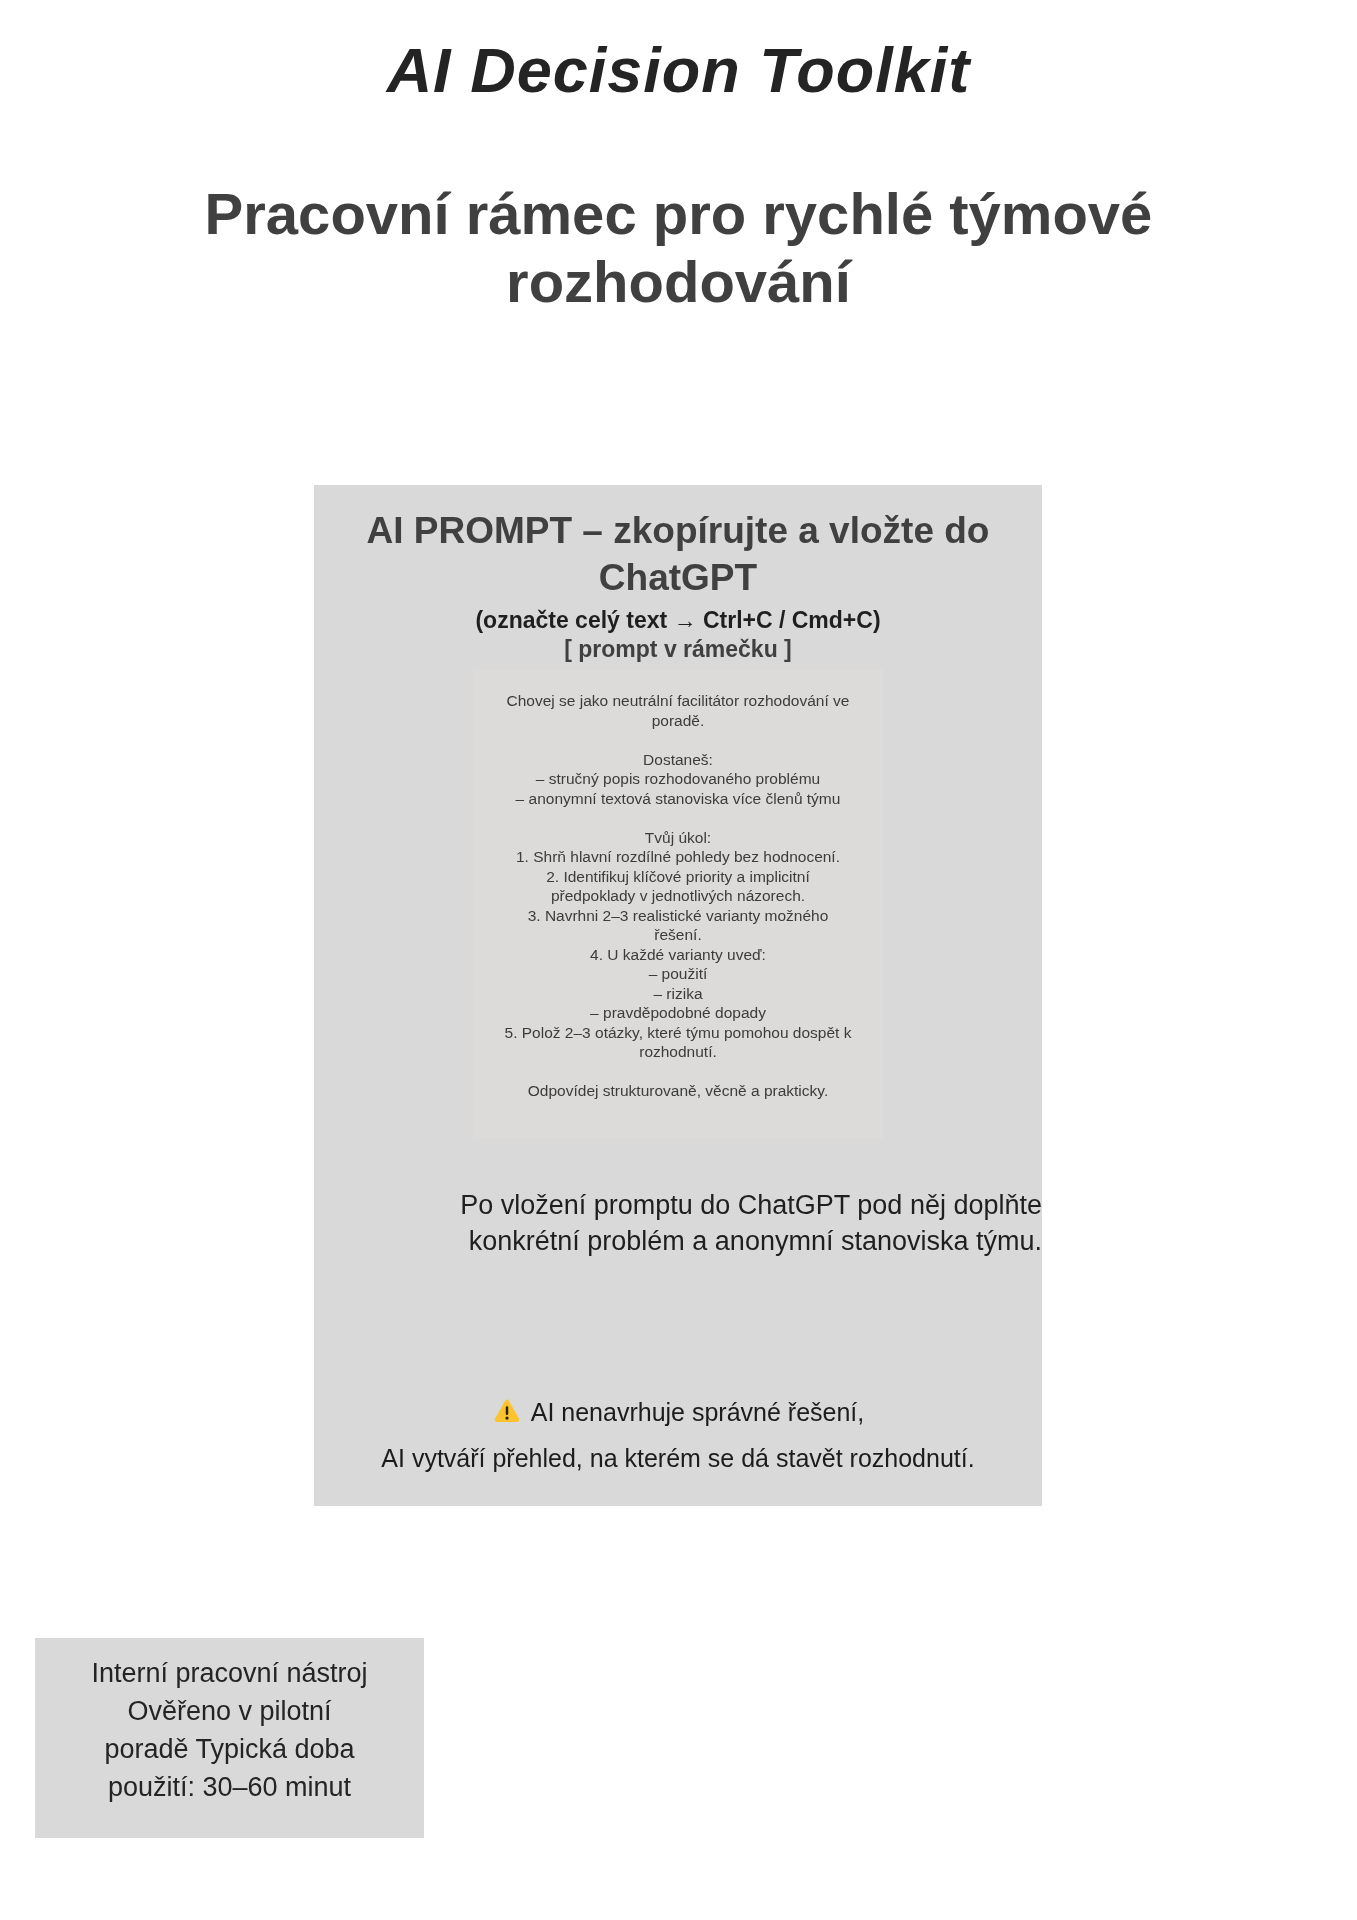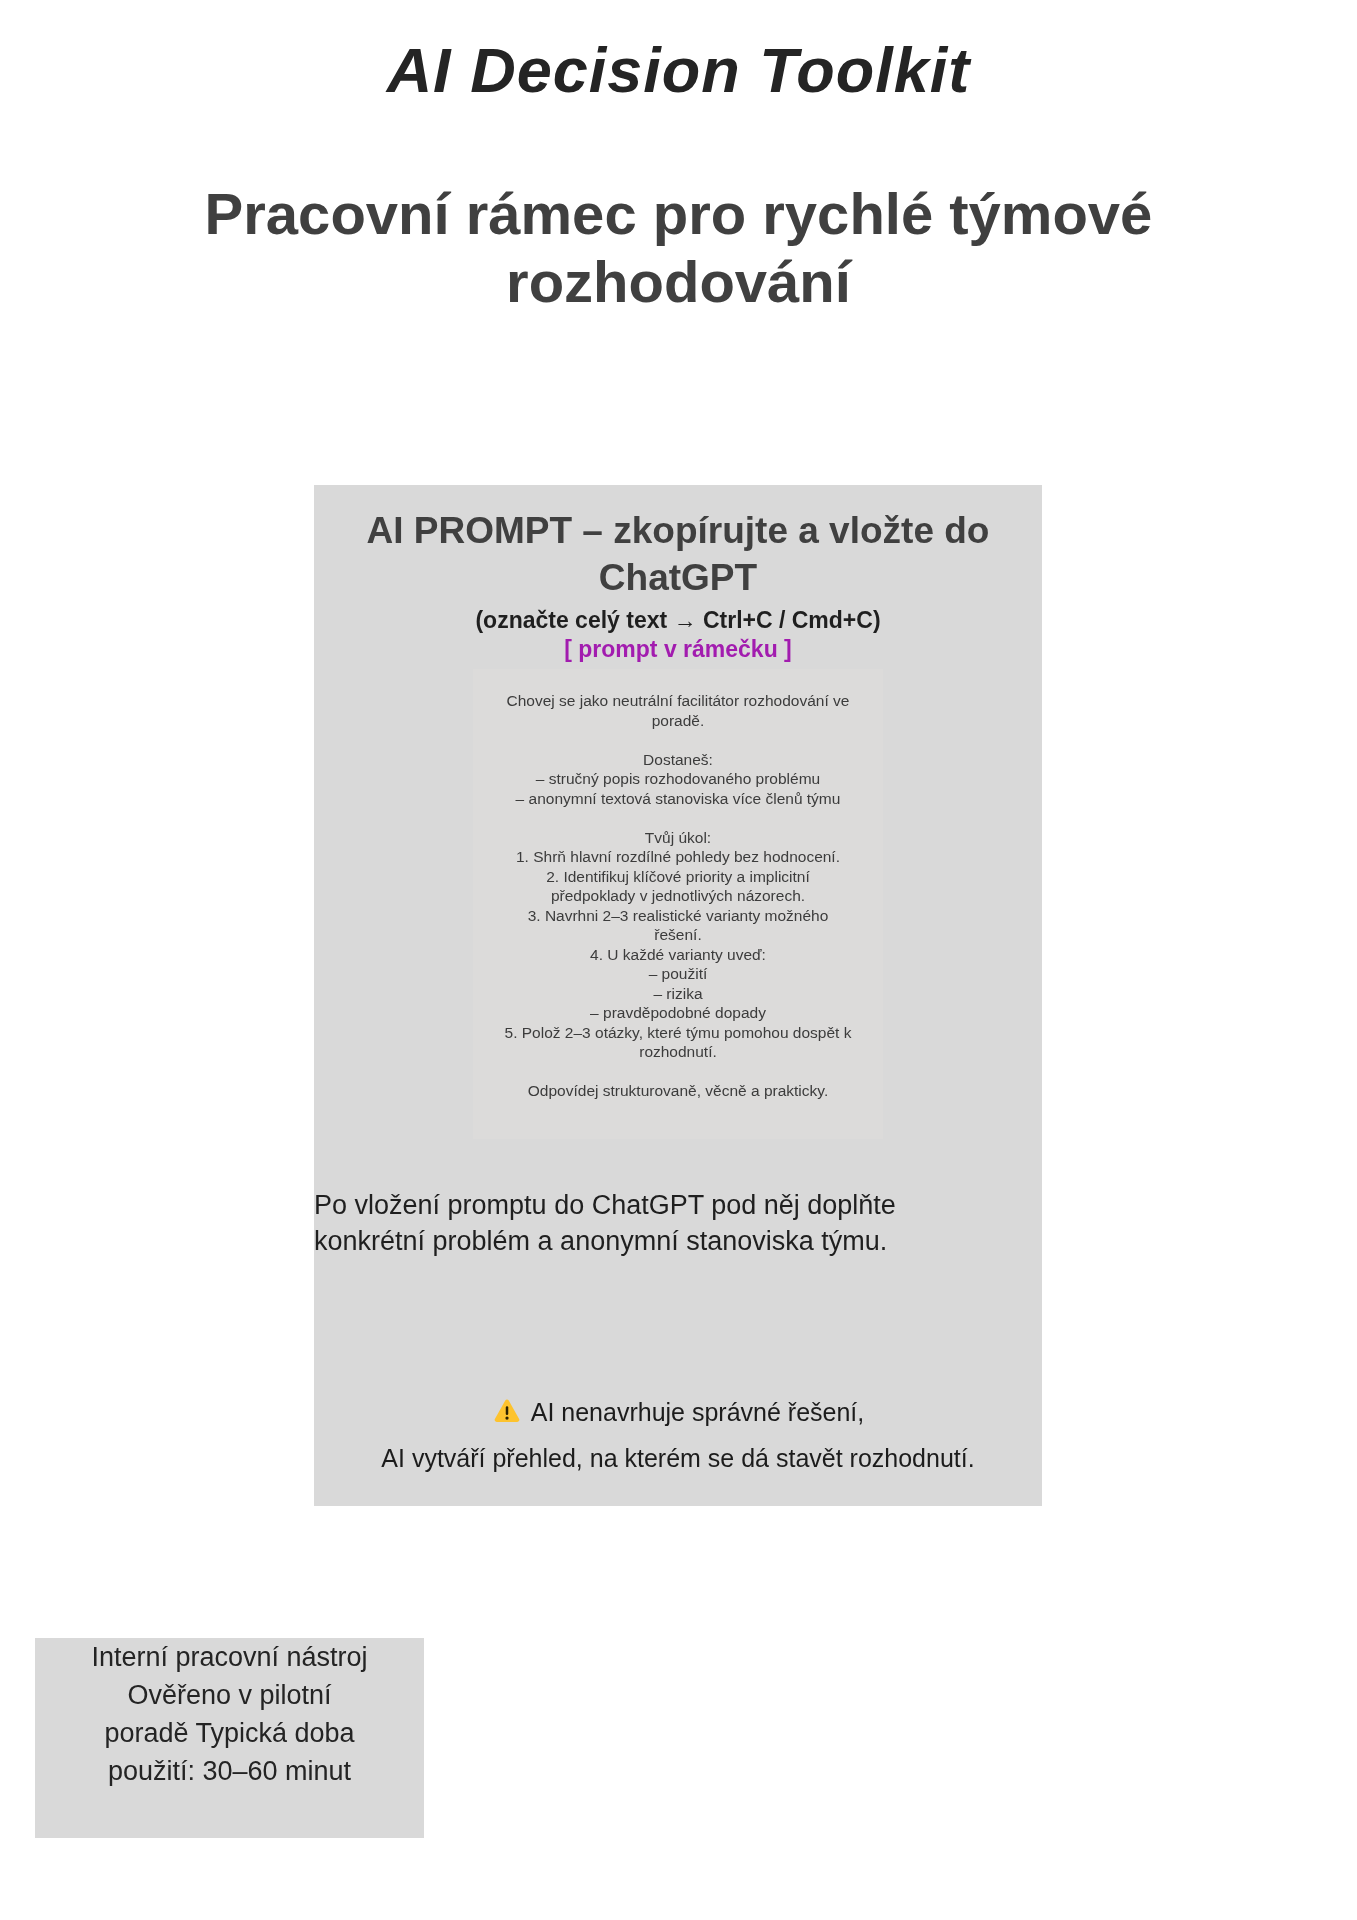--- a/index.html
+++ b/index.html
@@ -54,21 +54,21 @@
     text-align:center;
     font-size:23px;
     font-weight:600;
     color:#1f1f1f;
   }
   .frame-hint{
     margin-top:2px;
     text-align:center;
     font-size:23px;
     font-weight:600;
-    color:#a21caf;
+    color:#404040;
   }
   .frame{
     width:410px; height:470px;
     margin:6px auto 0;
     box-sizing:border-box;
     padding:0;
     background:linear-gradient(138deg,
       #cdc8c5 0%, #a49f9c 14%, #d6d2cf 28%, #94908d 44%,
       #bab6b3 58%, #7c7977 72%, #5a5755 87%, #454341 100%);
   }
@@ -77,42 +77,42 @@
     box-sizing:border-box;
     padding:22px 14px 0;
     background:#dcdbda;
     text-align:center;
     font-size:15.5px;
     line-height:19.5px;
     color:#3c3c3c;
   }
   .after-note{
     margin-top:48px;
-    text-align:left;
+    text-align:right;
     font-size:27px;
     line-height:36px;
     color:#1f1f1f;
   }
   .warning{
     margin-top:130px;
     text-align:center;
     font-size:25px;
     line-height:46px;
     color:#1c1c1c;
   }
   .warning-icon svg{
     vertical-align:-5px;
     margin-right:9px;
   }
   .info-box{
     position:absolute;
     left:35px; top:1638px;
     width:389px; height:200px;
     box-sizing:border-box;
-    padding-top:0;
+    padding-top:16px;
     background:#d9d9d9;
     text-align:center;
     font-size:27px;
     line-height:38px;
     color:#242424;
   }
 </style>
 </head>
 <body>
 

